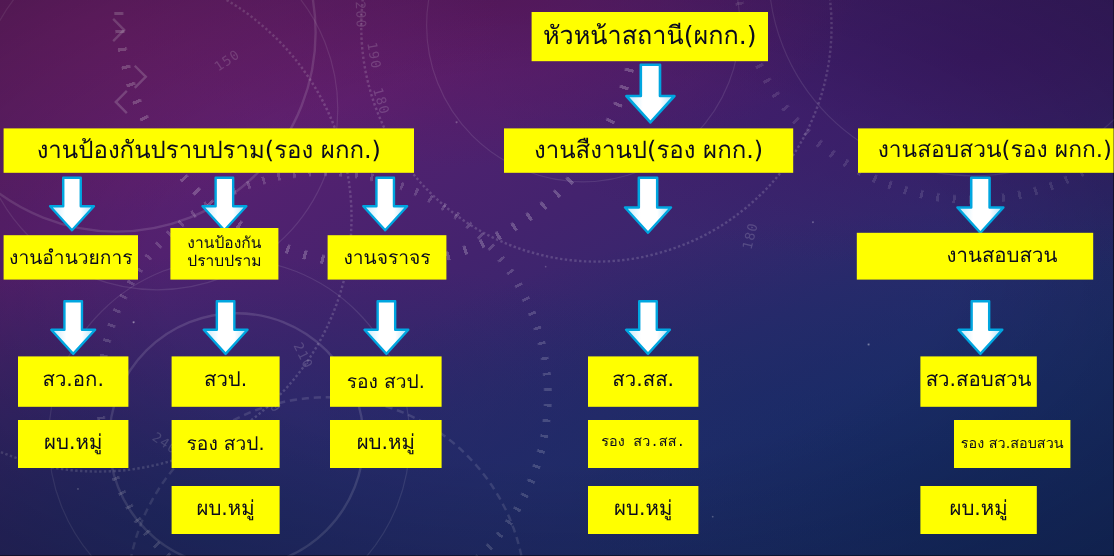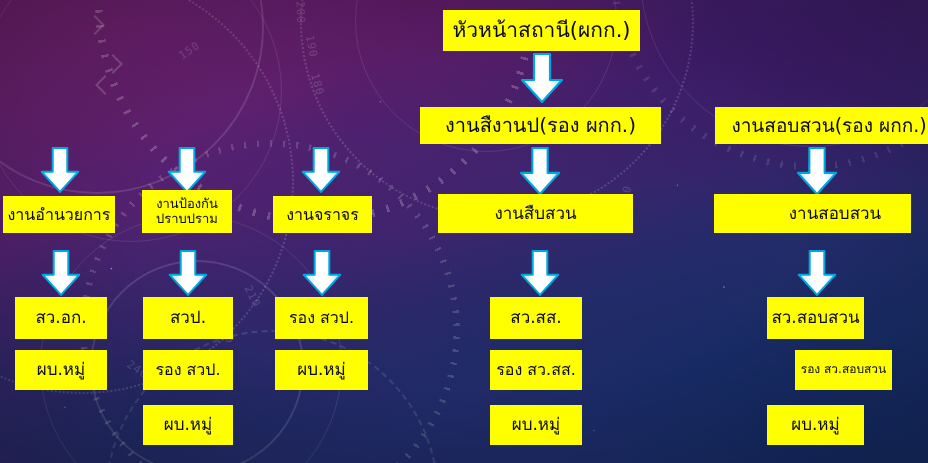--- a/index.html
+++ b/index.html
@@ -180,41 +180,41 @@
     </svg>
   <svg class="arrow" style="left:519px; top:249px; width:42px; height:48px;" viewBox="0 0 46 52">
       <polygon points="15,2 31,2 31,28 43,28 23,50 3,28 15,28" fill="url(#ag)" stroke="#00a6e0" stroke-width="2.2" stroke-linejoin="round"></polygon>
     </svg>
   <svg class="arrow" style="left:796px; top:249px; width:42px; height:48px;" viewBox="0 0 46 52">
       <polygon points="15,2 31,2 31,28 43,28 23,50 3,28 15,28" fill="url(#ag)" stroke="#00a6e0" stroke-width="2.2" stroke-linejoin="round"></polygon>
     </svg>
 
   <div class="node" style="left:443px; top:10px; width:197px; height:41px; font-size:21px;">หัวหน้าสถานี(ผกก.)</div>
 
+  <div class="node" style="left:3px; top:107px; width:342px; height:37px; font-size:20px;">งานป้องกันปราบปราม(รอง ผกก.)</div>
   <div class="node" style="left:420px; top:107px; width:241px; height:37px; font-size:20px;">งานสืงานป(รอง ผกก.)</div>
   <div class="node" style="left:715px; top:107px; width:228px; height:37px; font-size:19px;">งานสอบสวน(รอง ผกก.)</div>
 
   <div class="node" style="left:3px; top:196px; width:112px; height:37px; font-size:16px;text-align:right;">งานอำนวยการ</div>
   <div class="node" style="left:142px; top:190px; width:90px; height:43px; font-size:13px;">งานป้องกัน
 ปราบปราม</div>
   <div class="node" style="left:273px; top:196px; width:99px; height:37px; font-size:16px;">งานจราจร</div>
-  <div class="node" style="left:438px; top:194px; width:195px; height:39px; font-size:17px;">งานสืบสวน</div>
   <div class="node" style="left:714px; top:194px; width:197px; height:39px; font-size:17px;padding-left:48px;">งานสอบสวน</div>
 
   <div class="node" style="left:15px; top:297px; width:92px; height:42px; font-size:17px;">สว.อก.</div>
   <div class="node" style="left:15px; top:350px; width:92px; height:40px; font-size:17px;">ผบ.หมู่</div>
 
   <div class="node" style="left:143px; top:297px; width:90px; height:42px; font-size:17px;">สวป.</div>
   <div class="node" style="left:143px; top:350px; width:90px; height:40px; font-size:16px;">รอง สวป.</div>
   <div class="node" style="left:143px; top:405px; width:90px; height:40px; font-size:17px;">ผบ.หมู่</div>
 
   <div class="node" style="left:275px; top:297px; width:93px; height:42px; font-size:16px;">รอง สวป.</div>
   <div class="node" style="left:275px; top:350px; width:93px; height:40px; font-size:17px;">ผบ.หมู่</div>
 
   <div class="node" style="left:490px; top:297px; width:92px; height:42px; font-size:17px;">สว.สส.</div>
-  <div class="node" style="left:490px; top:350px; width:92px; height:40px; font-size:16px;">รอง สว.สส.</div>
+  <div class="node" style="left:490px; top:350px; width:92px; height:40px; font-size:12px;font-family:Liberation Mono, monospace;">รอง สว.สส.</div>
   <div class="node" style="left:490px; top:405px; width:92px; height:40px; font-size:17px;">ผบ.หมู่</div>
 
   <div class="node" style="left:767px; top:297px; width:97px; height:42px; font-size:17px;">สว.สอบสวน</div>
   <div class="node" style="left:767px; top:350px; width:97px; height:40px; font-size:12px;margin-left:28px;">รอง สว.สอบสวน</div>
   <div class="node" style="left:767px; top:405px; width:97px; height:40px; font-size:17px;">ผบ.หมู่</div>
 
 </div>
 
 </body></html>

